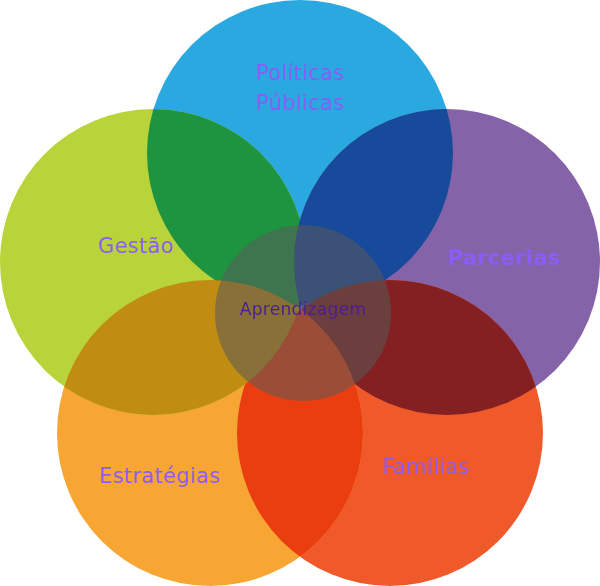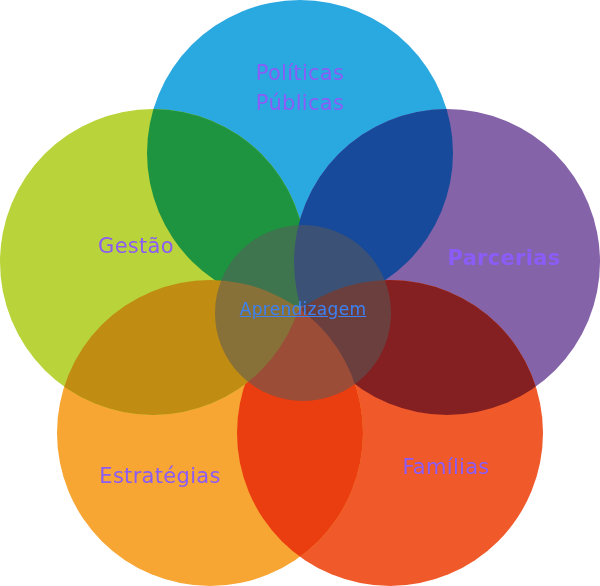--- a/index.html
+++ b/index.html
@@ -1,20 +1,20 @@
 <!DOCTYPE html>
 <html><head>
   <meta charset="utf-8">
   <style>
     html, body { margin: 0; padding: 0; background: #ffffff; }
     body { width: 600px; height: 586px; overflow: hidden; position: relative; font-family: "DejaVu Sans", sans-serif; }
     #diagram { position: absolute; left: 0; top: 0; width: 600px; height: 586px; }
     .label { position: absolute; color: #8b5cf6; text-align: center; font-family: "DejaVu Sans", sans-serif; font-size: 21px; line-height: 30px; letter-spacing: 0.3px; white-space: nowrap; transform: translate(-50%, -50%); }
     .label span { display: block; }
-    .label.center { font-size: 17px; color: #3b82f6; line-height: 22px; text-decoration: underline; }
+    .label.center { font-size: 17px; color: #4c1d95; line-height: 22px; }
   </style>
 </head>
 <body>
 
 <svg id="diagram" viewBox="0 0 600 586" xmlns="http://www.w3.org/2000/svg">
   <defs id="clip-defs">
       <clipPath id="clip-politicas">
         <circle cx="300" cy="153" r="153"></circle>
       </clipPath>
       <clipPath id="clip-parcerias">
@@ -59,21 +59,21 @@
     </g>
 </svg>
 
 <div class="label" style="left: 300px; top: 88px;">
   <span>Políticas</span>
   <span>Públicas</span>
 </div>
 <div class="label" style="left: 504px; top: 258px; font-weight: bold;">
   <span>Parcerias</span>
 </div>
-<div class="label" style="left: 446px; top: 467px;">
+<div class="label" style="left: 426px; top: 467px;">
   <span>Famílias</span>
 </div>
 <div class="label" style="left: 160px; top: 476px; text-align: right;">
   <span>Estratégias</span>
 </div>
 <div class="label" style="left: 88px; top: 246px; margin-left: 48px;">
   <span>Gestão</span>
 </div>
 <div class="label center" style="left: 303px; top: 309px;">
   <span>Aprendizagem</span>

